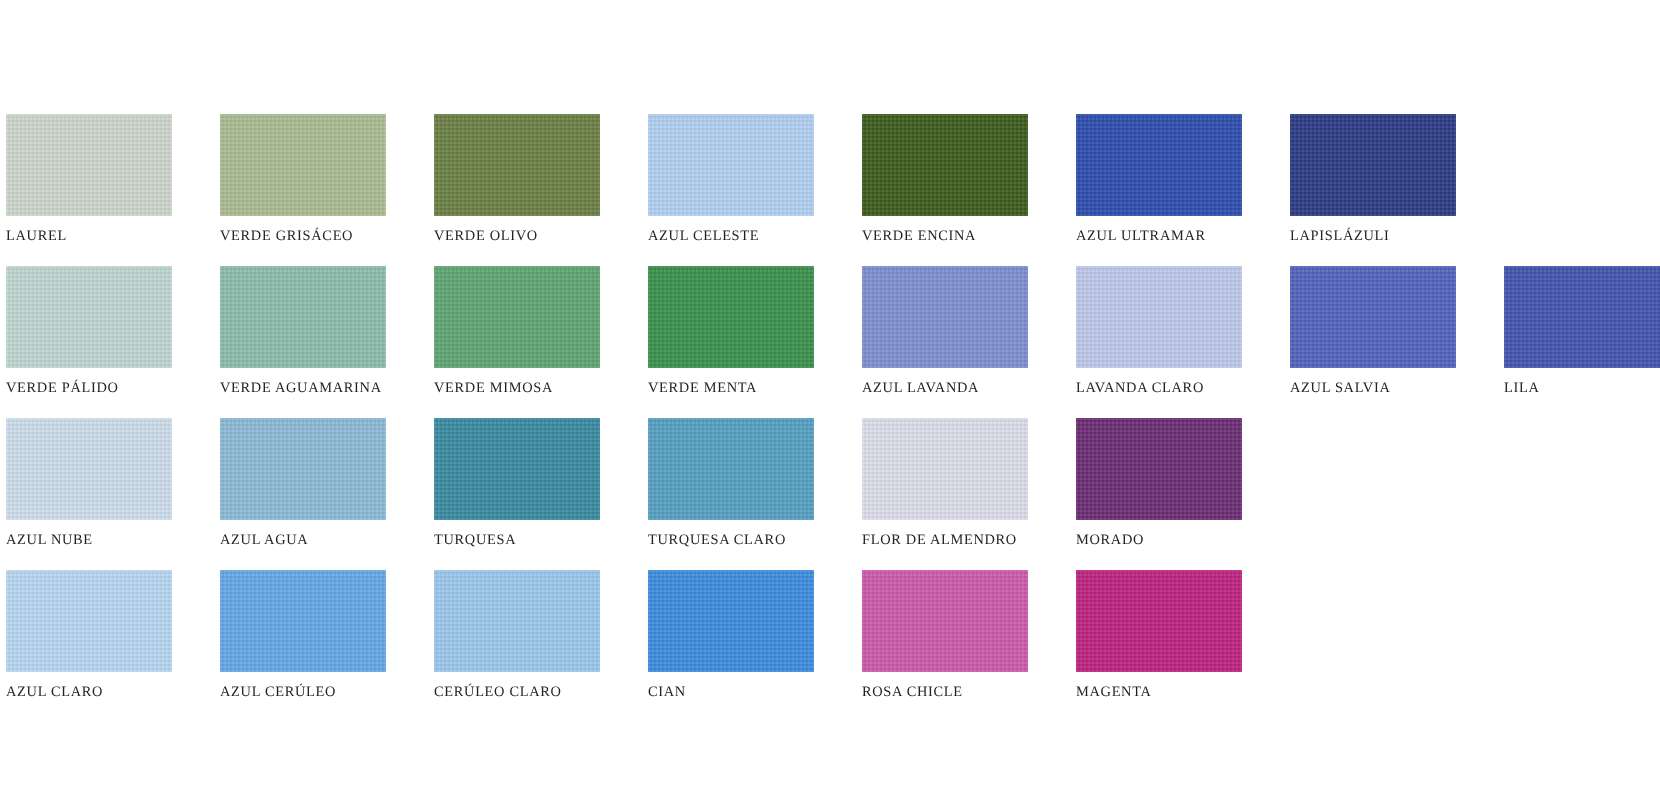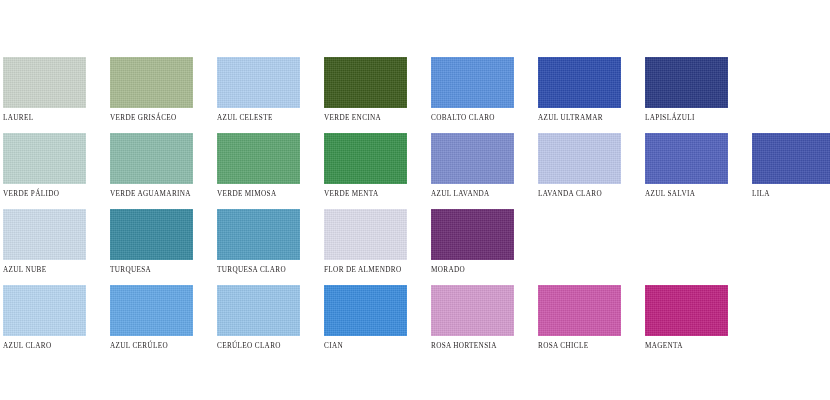--- a/index.html
+++ b/index.html
@@ -72,30 +72,30 @@
     <div class="palette-row">
       <div class="swatch-cell">
         <div class="swatch-chip" style="background-color: rgb(204, 213, 204);"></div>
         <span class="swatch-label">LAUREL</span>
       </div>
       <div class="swatch-cell">
         <div class="swatch-chip" style="background-color: rgb(169, 187, 147);"></div>
         <span class="swatch-label">VERDE GRISÁCEO</span>
       </div>
       <div class="swatch-cell">
+        <div class="swatch-chip" style="background-color: rgb(107, 127, 68);"></div>
+        <span class="swatch-label">VERDE OLIVO</span>
+      </div>
+      <div class="swatch-cell">
         <div class="swatch-chip" style="background-color: rgb(176, 207, 239);"></div>
         <span class="swatch-label">AZUL CELESTE</span>
       </div>
       <div class="swatch-cell">
         <div class="swatch-chip" style="background-color: rgb(62, 92, 30);"></div>
         <span class="swatch-label">VERDE ENCINA</span>
-      </div>
-      <div class="swatch-cell">
-        <div class="swatch-chip" style="background-color: rgb(91, 146, 222);"></div>
-        <span class="swatch-label">COBALTO CLARO</span>
       </div>
       <div class="swatch-cell">
         <div class="swatch-chip" style="background-color: rgb(47, 78, 174);"></div>
         <span class="swatch-label">AZUL ULTRAMAR</span>
       </div>
       <div class="swatch-cell">
         <div class="swatch-chip" style="background-color: rgb(44, 59, 132);"></div>
         <span class="swatch-label">LAPISLÁZULI</span>
       </div>
     </div>
@@ -132,20 +132,24 @@
         <div class="swatch-chip" style="background-color: rgb(67, 84, 173);"></div>
         <span class="swatch-label">LILA</span>
       </div>
     </div>
     <div class="palette-row">
       <div class="swatch-cell">
         <div class="swatch-chip" style="background-color: rgb(205, 220, 234);"></div>
         <span class="swatch-label">AZUL NUBE</span>
       </div>
       <div class="swatch-cell">
+        <div class="swatch-chip" style="background-color: rgb(140, 185, 213);"></div>
+        <span class="swatch-label">AZUL AGUA</span>
+      </div>
+      <div class="swatch-cell">
         <div class="swatch-chip" style="background-color: rgb(59, 139, 161);"></div>
         <span class="swatch-label">TURQUESA</span>
       </div>
       <div class="swatch-cell">
         <div class="swatch-chip" style="background-color: rgb(86, 159, 193);"></div>
         <span class="swatch-label">TURQUESA CLARO</span>
       </div>
       <div class="swatch-cell">
         <div class="swatch-chip" style="background-color: rgb(220, 220, 234);"></div>
         <span class="swatch-label">FLOR DE ALMENDRO</span>
@@ -166,24 +170,20 @@
       </div>
       <div class="swatch-cell">
         <div class="swatch-chip" style="background-color: rgb(154, 198, 234);"></div>
         <span class="swatch-label">CERÚLEO CLARO</span>
       </div>
       <div class="swatch-cell">
         <div class="swatch-chip" style="background-color: rgb(61, 141, 221);"></div>
         <span class="swatch-label">CIAN</span>
       </div>
       <div class="swatch-cell">
-        <div class="swatch-chip" style="background-color: rgb(212, 156, 206);"></div>
-        <span class="swatch-label">ROSA HORTENSIA</span>
-      </div>
-      <div class="swatch-cell">
         <div class="swatch-chip" style="background-color: rgb(204, 90, 172);"></div>
         <span class="swatch-label">ROSA CHICLE</span>
       </div>
       <div class="swatch-cell">
         <div class="swatch-chip" style="background-color: rgb(189, 36, 129);"></div>
         <span class="swatch-label">MAGENTA</span>
       </div>
     </div>
   </div>
 

